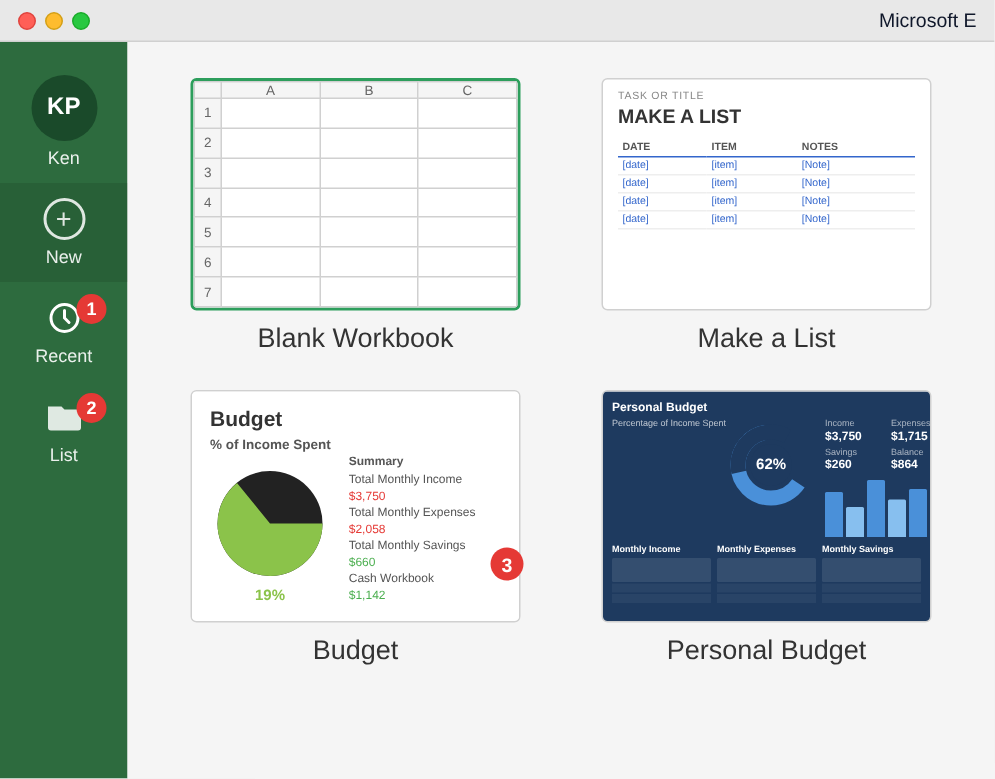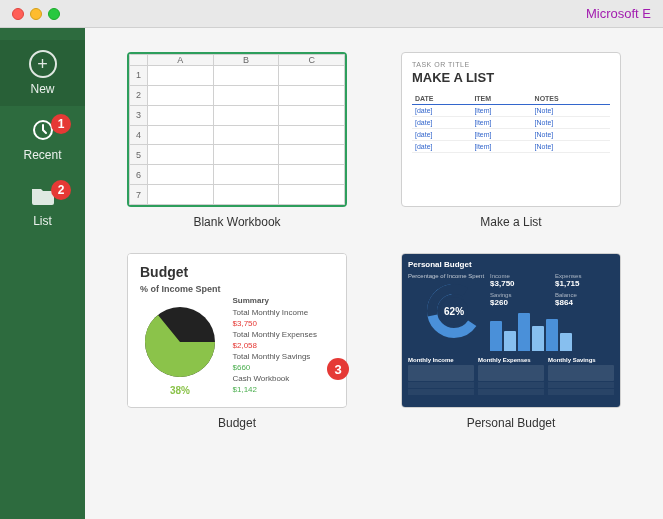--- a/index.html
+++ b/index.html
@@ -33,21 +33,21 @@
       height: 12px;
       border-radius: 50%;
     }
     .tl-red { background: #ff5f57; border: 1px solid #e0443e; }
     .tl-yellow { background: #febc2e; border: 1px solid #d4a017; }
     .tl-green { background: #28c840; border: 1px solid #1aab29; }
     .title-text {
       position: absolute;
       right: 12px;
       font-size: 13px;
-      color: #a21caf;
+      color: #0f172a;
     }
 
     
     .main-layout {
       display: flex;
       flex: 1;
       overflow: hidden;
     }
 
     
@@ -158,21 +158,21 @@
       border-radius: 4px;
       background: white;
       overflow: hidden;
       margin-bottom: 8px;
     }
     .template-thumbnail.no-border {
       border: 1px solid #d0d0d0;
     }
 
     .template-label {
-      font-size: 12px;
+      font-size: 18px;
       color: #333;
     }
 
     
     .spreadsheet-preview {
       width: 100%;
       height: 100%;
       background: white;
     }
     .spreadsheet-preview table {
@@ -313,22 +313,22 @@
       font-weight: bold;
       color: white;
       margin-bottom: 4px;
     }
     .pb-body {
       display: flex;
       gap: 6px;
     }
     .pb-donut-area {
       display: flex;
-      flex-direction: column;
-      align-items: flex-end;
+      flex-direction: row;
+      align-items: flex-start;
     }
     .pb-section-label {
       font-size: 6px;
       color: rgba(255,255,255,0.7);
       margin-bottom: 2px;
       white-space: nowrap;
     }
     .pb-right {
       flex: 1;
     }
@@ -387,20 +387,24 @@
     <div class="traffic-light tl-yellow"></div>
     <div class="traffic-light tl-green"></div>
   </div>
   <span class="title-text">Microsoft E</span>
 </div>
 
 <div class="main-layout">
 
   <div class="sidebar">
 
+    <div class="sidebar-item">
+      <div class="avatar">KP</div>
+      <span class="sidebar-label">Ken</span>
+    </div>
 
     <div class="sidebar-item new-item">
       <div class="new-icon-circle">+</div>
       <span class="sidebar-label">New</span>
     </div>
 
     <div class="sidebar-item" style="position:relative;">
       <div class="sidebar-icon">
         <svg width="24" height="24" viewBox="0 0 24 24" fill="none">
           <circle cx="12" cy="12" r="9" stroke="white" stroke-width="2"></circle>
@@ -535,21 +539,21 @@
             <div class="budget-content">
               <div>
                 <div class="budget-subtitle">% of Income Spent</div>
                 <div class="pie-chart-container">
                   <svg width="80" height="80" viewBox="0 0 80 80">
 
                     <circle cx="40" cy="40" r="35" fill="#222"></circle>
 
                     <path d="M40,40 L75,40 A35,35 0 0,1 40,75 A35,35 0 0,1 5,40 A35,35 0 0,1 18,13 Z" fill="#8bc34a"></path>
                   </svg>
-                  <div class="pie-label">38%</div>
+                  <div class="pie-label">19%</div>
                 </div>
               </div>
               <div style="margin-top:12px;">
                 <div class="budget-summary">
                   <div class="summary-title">Summary</div>
                   <div class="line">Total Monthly Income</div>
                   <div class="line line-value">$3,750</div>
                   <div class="line">Total Monthly Expenses</div>
                   <div class="line line-value">$2,058</div>
                   <div class="line">Total Monthly Savings</div>

